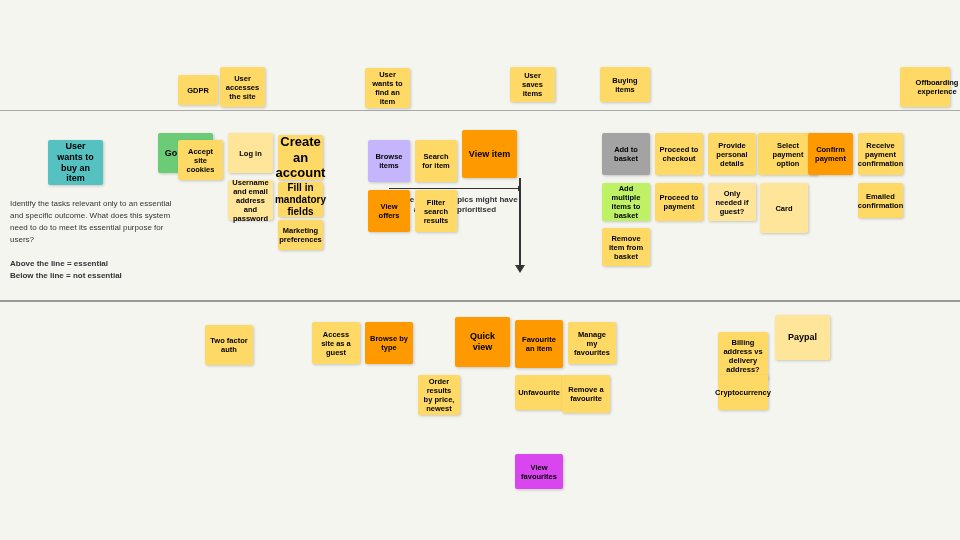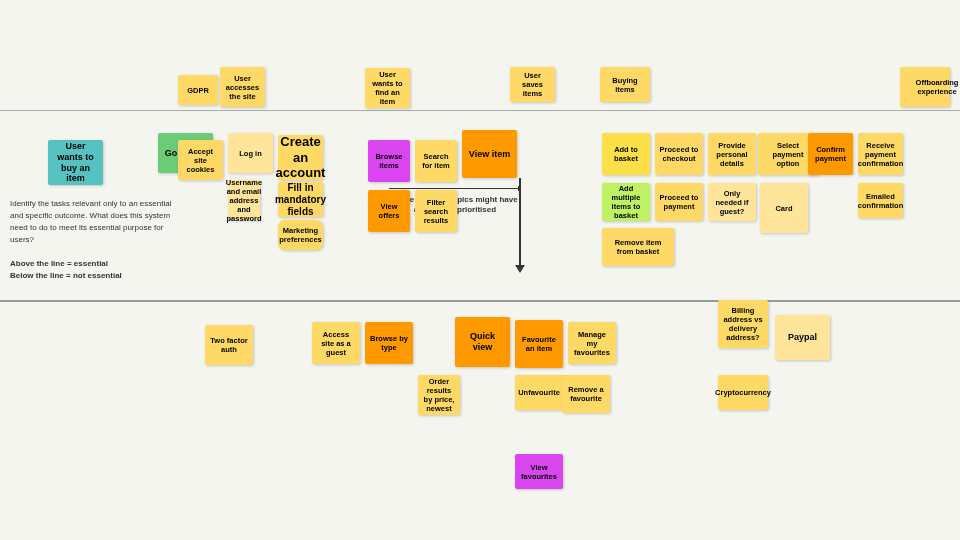--- a/index.html
+++ b/index.html
@@ -75,46 +75,46 @@
     <div class="sticky" style="left: 220px; top: 67px; width: 45px; height: 40px; background-color: rgb(255, 217, 102); font-size: 7.5px;">User accesses the site</div>
     <div class="sticky" style="left: 365px; top: 68px; width: 45px; height: 40px; background-color: rgb(255, 217, 102); font-size: 7.5px;">User wants to find an item</div>
     <div class="sticky" style="left: 510px; top: 67px; width: 45px; height: 35px; background-color: rgb(255, 217, 102); font-size: 7.5px;">User saves items</div>
     <div class="sticky" style="left: 600px; top: 67px; width: 50px; height: 35px; background-color: rgb(255, 217, 102); font-size: 7.5px;">Buying items</div>
     <div class="sticky" style="left: 900px; top: 67px; width: 50px; height: 40px; background-color: rgb(255, 217, 102); font-size: 7.5px; padding-left: 28px;">Offboarding experience</div>
     <div class="sticky" style="left: 48px; top: 140px; width: 55px; height: 45px; background-color: rgb(86, 193, 193); font-size: 9px;">User wants to buy an item</div>
     <div class="sticky" style="left: 118px; top: 133px; width: 55px; height: 40px; background-color: rgb(107, 203, 119); font-size: 9px; margin-left: 40px;">Go to site</div>
     <div class="sticky" style="left: 178px; top: 140px; width: 45px; height: 40px; background-color: rgb(255, 217, 102); font-size: 7.5px;">Accept site cookies</div>
     <div class="sticky" style="left: 228px; top: 133px; width: 45px; height: 40px; background-color: rgb(255, 229, 153); font-size: 7.5px;">Log in</div>
     <div class="sticky" style="left: 278px; top: 135px; width: 45px; height: 45px; background-color: rgb(255, 217, 102); font-size: 13px;">Create an account</div>
-    <div class="sticky" style="left: 228px; top: 180px; width: 32px; height: 40px; background-color: rgb(255, 229, 153); font-size: 7.5px;">Username and email address and password</div>
+    <div class="sticky" style="left: 228px; top: 180px; width: 45px; height: 40px; background-color: rgb(255, 229, 153); font-size: 7.5px;">Username and email address and password</div>
     <div class="sticky" style="left: 278px; top: 182px; width: 45px; height: 35px; background-color: rgb(255, 217, 102); font-size: 10px;">Fill in mandatory fields</div>
-    <div class="sticky" style="left: 278px; top: 220px; width: 45px; height: 30px; background-color: rgb(255, 217, 102); font-size: 7.5px; border-radius: 7px;">Marketing preferences</div>
-    <div class="sticky" style="left: 368px; top: 140px; width: 42px; height: 42px; background-color: #d946ef; font-size: 7.5px;">Browse items</div>
+    <div class="sticky" style="left: 278px; top: 220px; width: 45px; height: 30px; background-color: rgb(255, 217, 102); font-size: 7.5px;">Marketing preferences</div>
+    <div class="sticky" style="left: 368px; top: 140px; width: 42px; height: 42px; background-color: #c4b5fd; font-size: 7.5px;">Browse items</div>
     <div class="sticky" style="left: 415px; top: 140px; width: 42px; height: 42px; background-color: rgb(255, 217, 102); font-size: 7.5px;">Search for item</div>
     <div class="sticky" style="left: 462px; top: 130px; width: 55px; height: 48px; background-color: rgb(255, 153, 0); font-size: 9px;">View item</div>
     <div class="sticky" style="left: 368px; top: 190px; width: 42px; height: 42px; background-color: rgb(255, 153, 0); font-size: 7.5px;">View offers</div>
     <div class="sticky" style="left: 415px; top: 190px; width: 42px; height: 42px; background-color: rgb(255, 217, 102); font-size: 7.5px;">Filter search results</div>
-    <div class="sticky" style="left: 602px; top: 133px; width: 48px; height: 42px; background-color: #fde047; font-size: 7.5px;">Add to basket</div>
+    <div class="sticky" style="left: 602px; top: 133px; width: 48px; height: 42px; background-color: #a3a3a3; font-size: 7.5px;">Add to basket</div>
     <div class="sticky" style="left: 655px; top: 133px; width: 48px; height: 42px; background-color: rgb(255, 217, 102); font-size: 7.5px;">Proceed to checkout</div>
     <div class="sticky" style="left: 708px; top: 133px; width: 48px; height: 42px; background-color: rgb(255, 217, 102); font-size: 7.5px;">Provide personal details</div>
     <div class="sticky" style="left: 758px; top: 133px; width: 60px; height: 42px; background-color: rgb(255, 217, 102); font-size: 7.5px;">Select payment option</div>
     <div class="sticky" style="left: 808px; top: 133px; width: 45px; height: 42px; background-color: rgb(255, 153, 0); font-size: 7.5px;">Confirm payment</div>
     <div class="sticky" style="left: 858px; top: 133px; width: 45px; height: 42px; background-color: rgb(255, 217, 102); font-size: 7.5px;">Receive payment confirmation</div>
     <div class="sticky" style="left: 858px; top: 183px; width: 45px; height: 35px; background-color: rgb(255, 217, 102); font-size: 7.5px;">Emailed confirmation</div>
     <div class="sticky" style="left: 602px; top: 183px; width: 48px; height: 38px; background-color: #bef264; font-size: 7.5px;">Add multiple items to basket</div>
     <div class="sticky" style="left: 655px; top: 183px; width: 48px; height: 38px; background-color: rgb(255, 217, 102); font-size: 7.5px;">Proceed to payment</div>
     <div class="sticky" style="left: 708px; top: 183px; width: 48px; height: 38px; background-color: rgb(255, 229, 153); font-size: 7.5px;">Only needed if guest?</div>
     <div class="sticky" style="left: 760px; top: 183px; width: 48px; height: 50px; background-color: rgb(255, 229, 153); font-size: 7.5px;">Card</div>
-    <div class="sticky" style="left: 602px; top: 228px; width: 72px; height: 38px; background-color: rgb(255, 217, 102); font-size: 7.5px;">Remove item from basket</div>
+    <div class="sticky" style="left: 602px; top: 228px; width: 48px; height: 38px; background-color: rgb(255, 217, 102); font-size: 7.5px;">Remove item from basket</div>
     <div class="sticky" style="left: 205px; top: 325px; width: 48px; height: 40px; background-color: rgb(255, 217, 102); font-size: 7.5px;">Two factor auth</div>
     <div class="sticky" style="left: 312px; top: 322px; width: 48px; height: 42px; background-color: rgb(255, 217, 102); font-size: 7.5px;">Access site as a guest</div>
     <div class="sticky" style="left: 365px; top: 322px; width: 48px; height: 42px; background-color: rgb(255, 153, 0); font-size: 7.5px;">Browse by type</div>
     <div class="sticky" style="left: 455px; top: 317px; width: 55px; height: 50px; background-color: rgb(255, 153, 0); font-size: 9px;">Quick view</div>
     <div class="sticky" style="left: 515px; top: 320px; width: 48px; height: 48px; background-color: rgb(255, 153, 0); font-size: 7.5px;">Favourite an item</div>
     <div class="sticky" style="left: 568px; top: 322px; width: 48px; height: 42px; background-color: rgb(255, 217, 102); font-size: 7.5px;">Manage my favourites</div>
-    <div class="sticky" style="left: 718px; top: 300px; width: 50px; height: 48px; background-color: rgb(255, 217, 102); font-size: 7.5px;">Billing address vs delivery address?</div>
+    <div class="sticky" style="left: 718px; top: 332px; width: 50px; height: 48px; background-color: rgb(255, 217, 102); font-size: 7.5px;">Billing address vs delivery address?</div>
     <div class="sticky" style="left: 775px; top: 315px; width: 55px; height: 45px; background-color: rgb(255, 229, 153); font-size: 9px;">Paypal</div>
     <div class="sticky" style="left: 718px; top: 375px; width: 50px; height: 35px; background-color: rgb(255, 217, 102); font-size: 7.5px;">Cryptocurrency</div>
     <div class="sticky" style="left: 418px; top: 375px; width: 42px; height: 40px; background-color: rgb(255, 217, 102); font-size: 7.5px;">Order results by price, newest</div>
     <div class="sticky" style="left: 515px; top: 375px; width: 48px; height: 35px; background-color: rgb(255, 217, 102); font-size: 7.5px;">Unfavourite</div>
     <div class="sticky" style="left: 562px; top: 375px; width: 48px; height: 38px; background-color: rgb(255, 217, 102); font-size: 7.5px;">Remove a favourite</div>
     <div class="sticky" style="left: 515px; top: 420px; width: 48px; height: 35px; background-color: #d946ef; font-size: 7.5px; margin-top: 34px;">View favourites</div>
   </div>
 
 </body></html>

